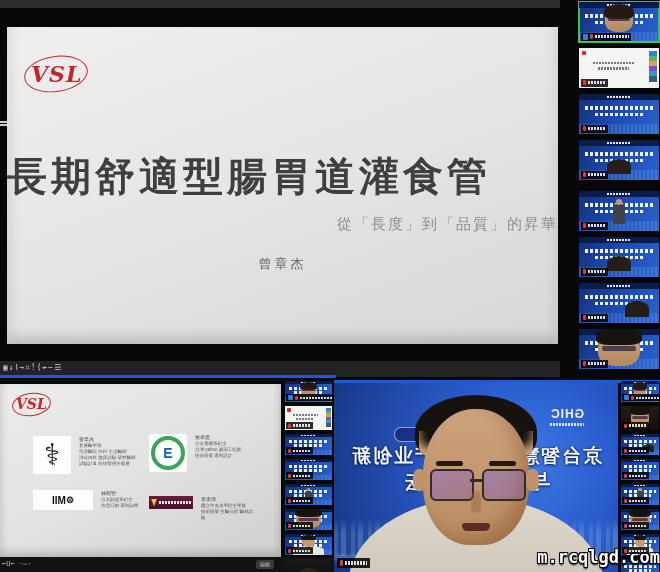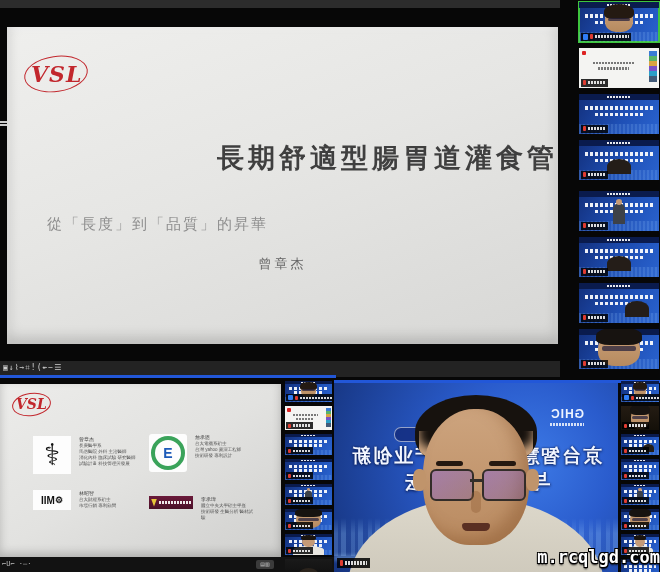--- a/index.html
+++ b/index.html
@@ -13,23 +13,23 @@
 
   
   #main-slide{left:7px;top:27px;width:551px;height:317px;
     background:linear-gradient(160deg,#efefed 0%,#e6e6e4 45%,#d7d7d5 100%);
     box-shadow:inset 0 -6px 14px rgba(0,0,0,.18), inset 0 2px 6px rgba(255,255,255,.5);}
   .vsl{color:#c2272d;font-weight:bold;font-style:italic;
     font-family:"DejaVu Serif",serif;position:relative;display:inline-block;}
   .vsl::after{content:"";position:absolute;left:-14%;top:-18%;width:120%;height:130%;
     border:1.5px solid #c2272d;border-radius:50%;transform:rotate(-8deg);}
   #main-slide .vsl{position:absolute;left:24px;top:34px;font-size:22px;letter-spacing:1px;}
-  #main-title{left:0;right:0;top:113px;text-align:right;color:#3f3f3f;
-    font-size:27px;font-weight:600;letter-spacing:4px;}
-  #main-subtitle{left:0;right:0;top:188px;text-align:left;color:#8f8f8f;
+  #main-title{left:0;right:0;top:122px;text-align:left;color:#3f3f3f;
+    font-size:40px;font-weight:600;letter-spacing:4px;}
+  #main-subtitle{left:0;right:0;top:188px;text-align:right;color:#8f8f8f;
     font-size:15px;letter-spacing:2px;padding-left:40px;}
   #main-presenter{left:0;right:0;top:228px;text-align:center;color:#666;
     font-size:13px;letter-spacing:3px;}
   #edge-marks{left:0;top:120px;width:10px;height:10px;}
   #edge-marks i{display:block;width:7px;height:2px;background:rgba(255,255,255,.8);margin:1px 0;}
 
   
   #mid-toolbar{left:0;top:361px;width:560px;height:16px;background:#232323;}
   #mid-toolbar span{position:absolute;left:3px;top:2px;font-size:8px;color:#cfcfcf;
     letter-spacing:1px;font-family:"DejaVu Sans Mono",monospace;}
@@ -49,21 +49,21 @@
   .mtext .mname{font-size:5px;color:#444;margin-bottom:1px;}
   #m1{left:33px;top:52px;}  #m2{left:149px;top:50px;}
   #m3{left:33px;top:106px;} #m4{left:149px;top:112px;}
   .logo-caduceus{width:38px;height:38px;background:#fdfdfd;color:#111;
     display:flex;align-items:center;justify-content:center;font-size:30px;line-height:1;}
   .logo-ecircle{width:38px;height:38px;background:#fdfdfd;border-radius:3px;
     display:flex;align-items:center;justify-content:center;}
   .logo-ecircle i{width:26px;height:26px;border:4px solid #3aa35a;border-radius:50%;
     display:flex;align-items:center;justify-content:center;
     color:#1c5ab8;font-weight:bold;font-size:14px;font-style:normal;}
-  .logo-iim{width:38px;height:20px;background:#fdfdfd;display:flex;align-items:center;
+  .logo-iim{width:60px;height:20px;background:#fdfdfd;display:flex;align-items:center;
     justify-content:center;color:#111;font-weight:bold;font-size:10px;letter-spacing:0;}
   .logo-iim em{font-style:normal;font-size:9px;}
   .logo-banner{width:40px;height:13px;background:linear-gradient(#6b1a3a,#4a1028);
     display:flex;align-items:center;gap:2px;padding:0 2px;}
   .logo-banner i{width:6px;height:8px;background:#e7c53a;clip-path:polygon(0 0,100% 0,50% 100%);}
   .logo-banner b{flex:1;height:3px;background:repeating-linear-gradient(90deg,rgba(255,255,255,.9) 0 2px,transparent 2px 3px);}
 
   
   #footer{left:0;top:557px;width:334px;height:15px;background:#121212;}
   #footer-left{position:absolute;left:2px;top:3px;font-size:7px;color:#bbb;

